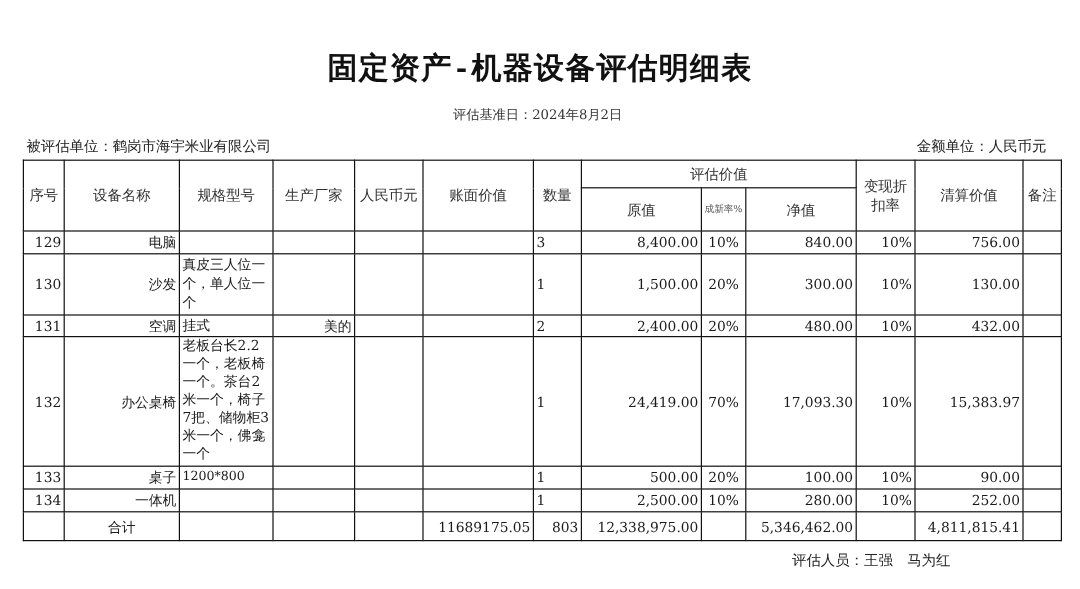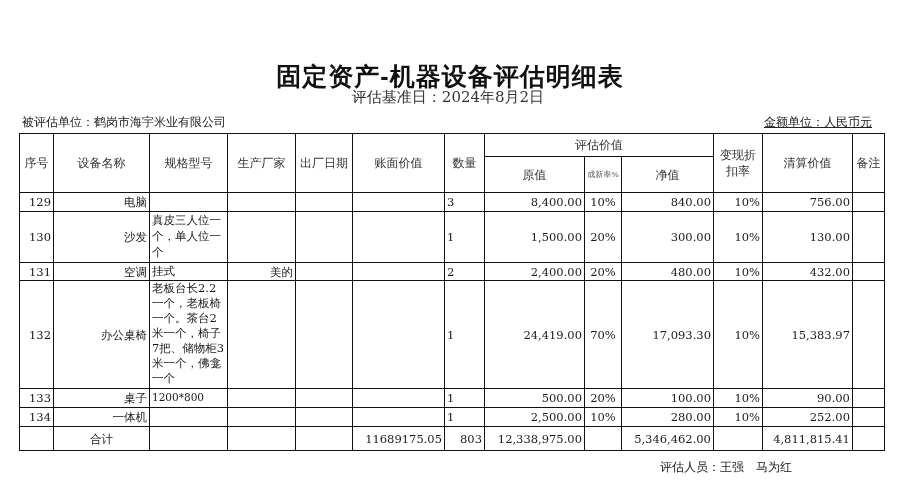--- a/index.html
+++ b/index.html
@@ -1,24 +1,24 @@
 <!DOCTYPE html>
 <html><head>
 <meta charset="utf-8">
 <style>
   html, body { margin:0; padding:0; background:#ffffff; }
   body { width:900px; height:491px; position:relative; overflow:hidden;
          font-family:"DejaVu Serif","Liberation Serif",serif; color:#1a1a1a; }
-  .title { position:absolute; left:0; width:900px; top:60px; text-align:center;
-           font-family:Liberation Sans, sans-serif; font-weight:bold;
+  .title { position:absolute; left:0; width:900px; top:40px; text-align:center;
+           font-family:Liberation Mono, monospace; font-weight:bold;
            font-size:25px; letter-spacing:1px; color:#111; }
   .basedate { position:absolute; left:0; width:884px; top:88px; text-align:center;
-              font-size:15px; color:#333; padding-left:12px; box-sizing:border-box; }
+              font-size:11px; color:#333; padding-left:12px; box-sizing:border-box; }
   .unit-left { position:absolute; left:22px; top:114px; font-size:12px; color:#222; }
-  .unit-right { position:absolute; right:28px; top:114px; font-size:12px; color:#222;text-decoration:underline; }
+  .unit-right { position:absolute; right:28px; top:114px; font-size:12px; color:#222; }
   table.grid { position:absolute; left:19px; top:133px; border-collapse:collapse;
                table-layout:fixed; font-size:11.5px; }
   table.grid td, table.grid th { border:1.6px solid #111; padding:0 2px; overflow:hidden;
                font-weight:normal; line-height:16px; }
   table.grid th { text-align:center; font-size:12px; color:#333; }
   th.small { font-size:8px !important; color:#555 !important; }
   td.num { text-align:right; padding-right:4px; }
   td.ctr { text-align:center; }
   td.lft { text-align:right; }
   td.seq { text-align:right; padding-right:1px; }
@@ -50,21 +50,21 @@
       <col style="width:49px">
       <col style="width:90px">
     <col style="width:32px">
   </colgroup>
   <thead>
     <tr style="height:23px">
       <th rowspan="2">序号</th>
       <th rowspan="2">设备名称</th>
       <th rowspan="2">规格型号</th>
       <th rowspan="2">生产厂家</th>
-      <th rowspan="2">出厂日期</th>
+      <th rowspan="2">人民币元</th>
       <th rowspan="2">账面价值</th>
       <th rowspan="2">数量</th>
       <th colspan="3">评估价值</th>
       <th rowspan="2" style="padding:0 6px">变现折扣率</th>
       <th rowspan="2">清算价值</th>
       <th rowspan="2">备注</th>
     </tr>
     <tr style="height:36px">
       <th>原值</th>
       <th class="small">成新率%</th>

